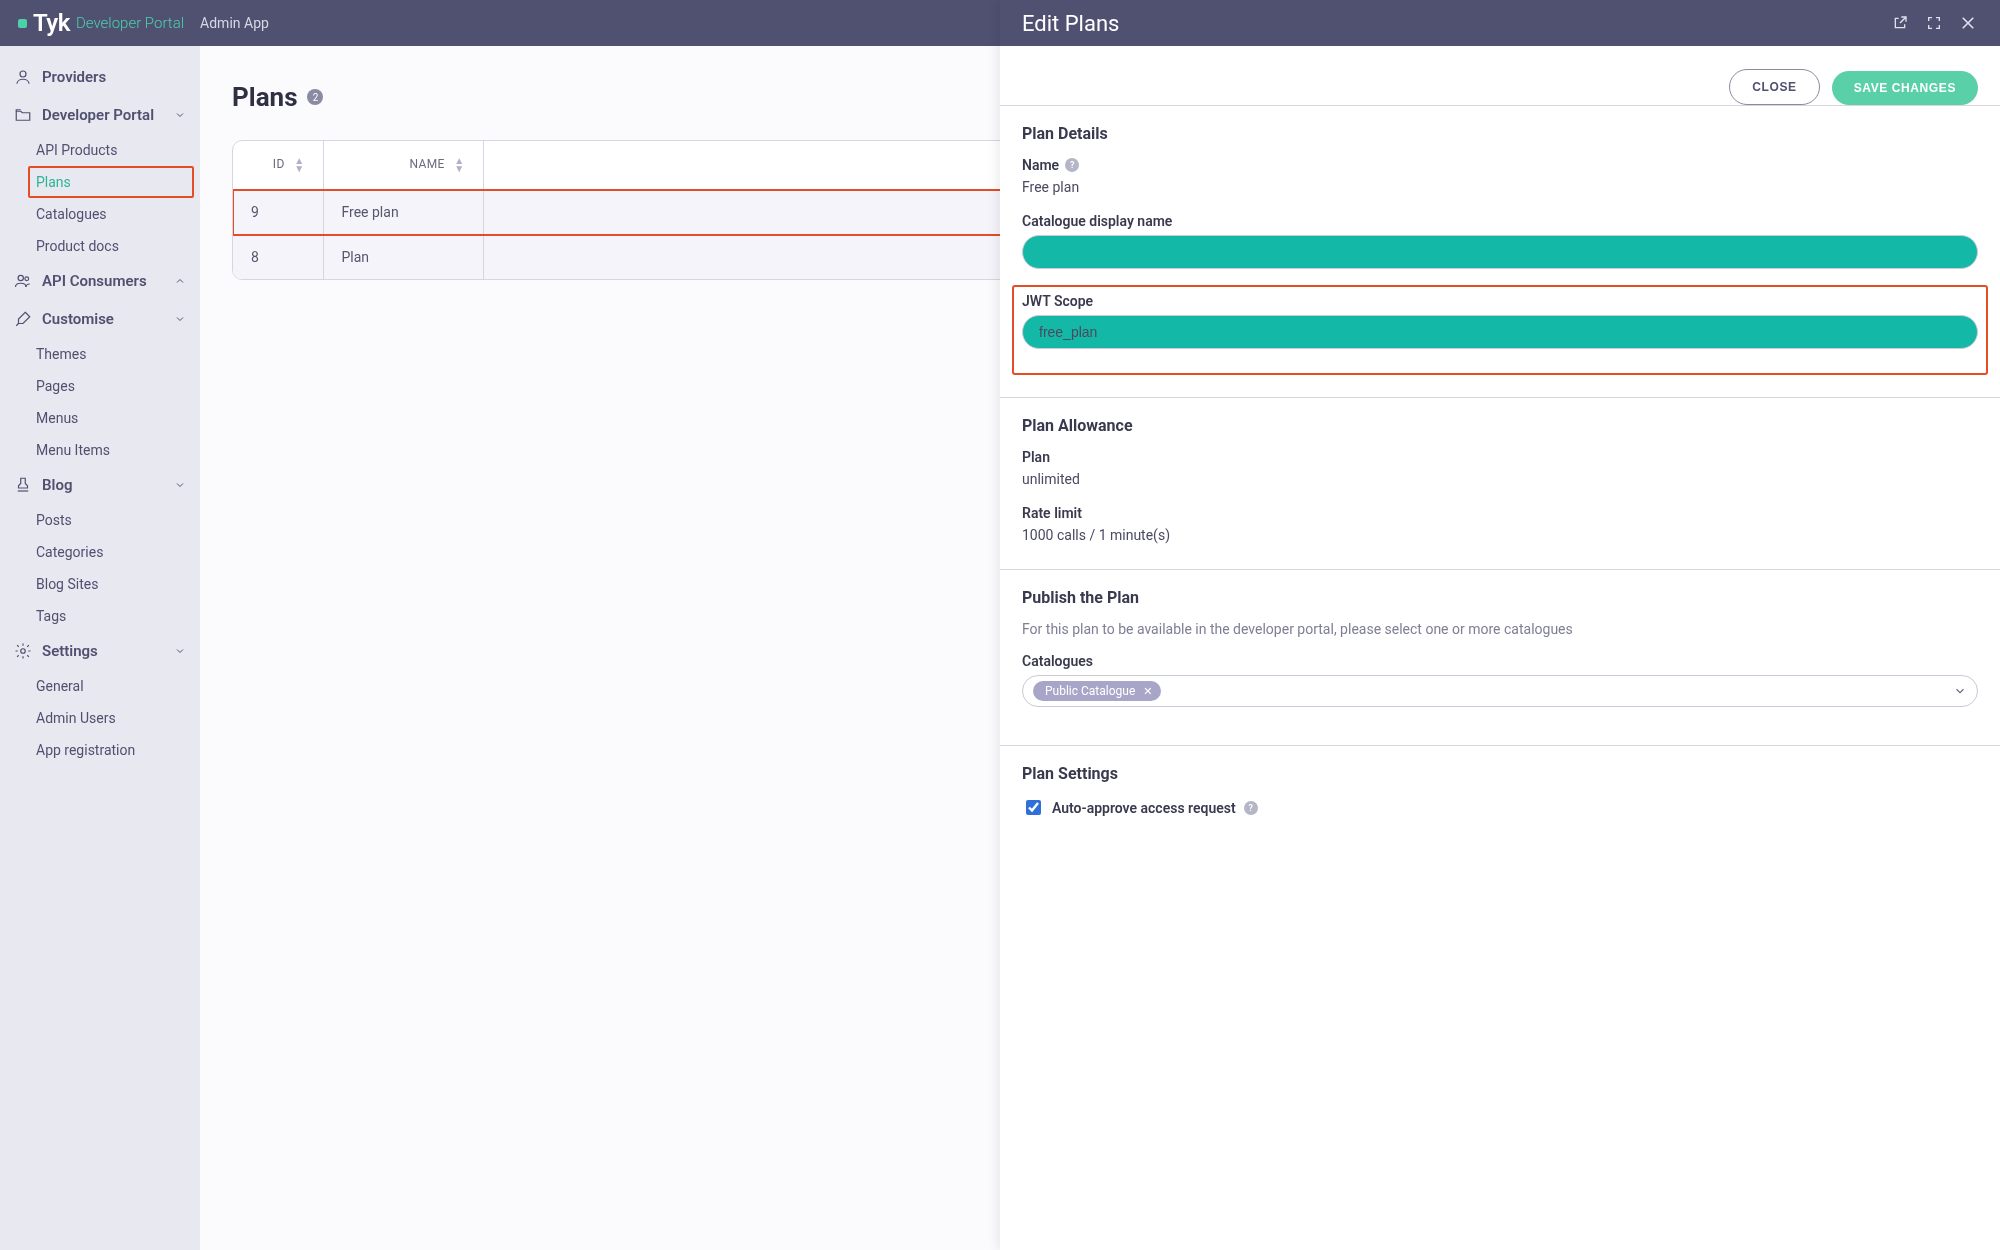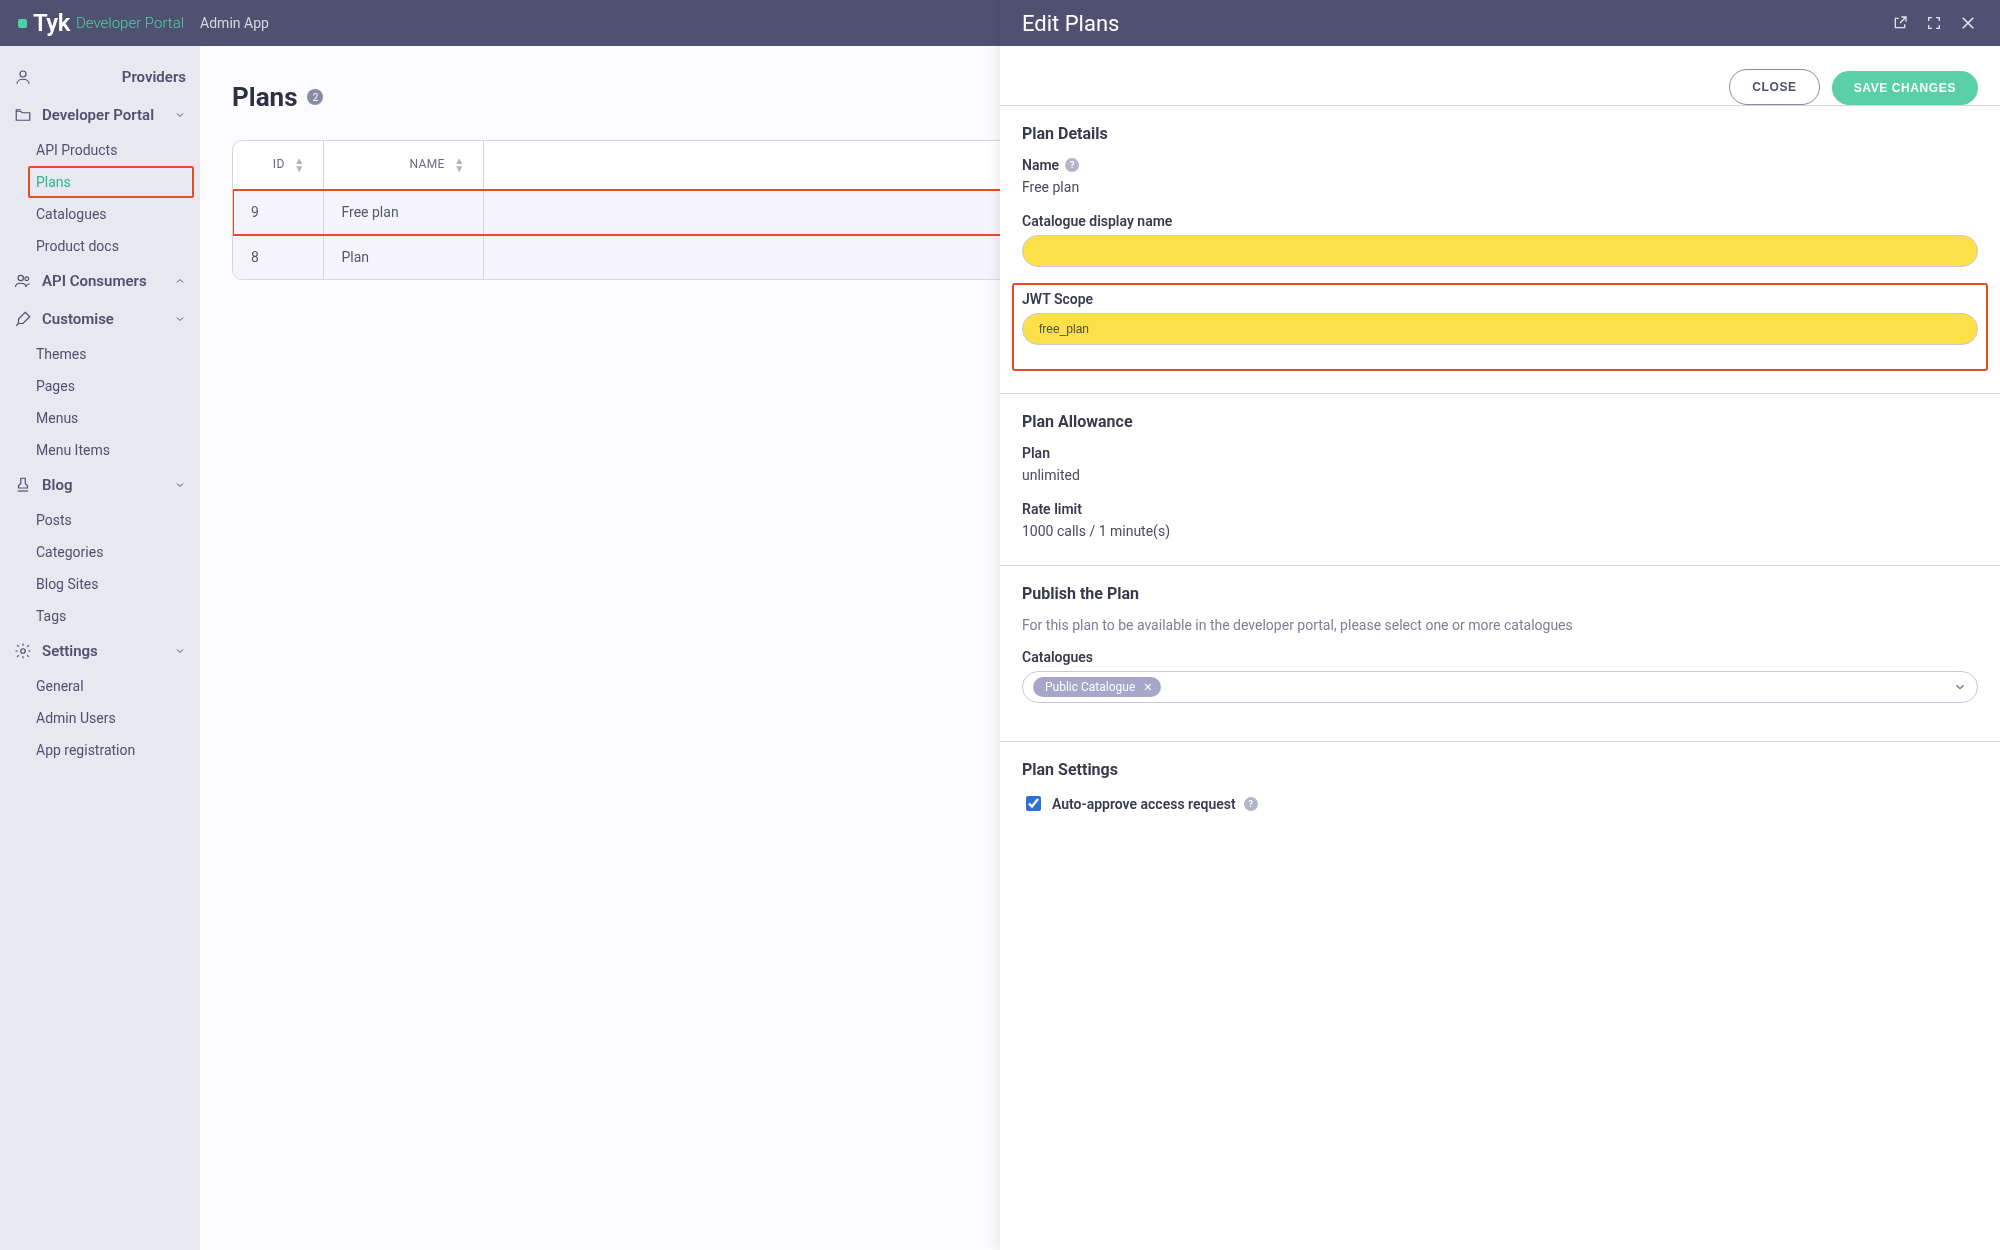--- a/index.html
+++ b/index.html
@@ -34,21 +34,21 @@
   .logo .tyk{color:#fff;font-size:24px;font-weight:600;letter-spacing:-0.5px;}
   .logo .portal{color:var(--teal-bright);font-size:15px;font-weight:300;}
   .admin-app{color:#d6d7e6;font-size:14px;}
 
   
   .app{display:flex;height:calc(100% - 46px);}
   .sidebar{
     width:200px;background:var(--sidebar);height:100%;padding:12px 0;flex-shrink:0;
   }
   .nav-item{
-    display:flex;align-items:center;padding:10px 14px;color:var(--link);font-weight:600;font-size:15px;cursor:pointer;gap:10px;justify-content:space-between;
+    display:flex;align-items:center;padding:10px 14px;color:var(--link);font-weight:600;font-size:15px;cursor:pointer;gap:10px;
   }
   .nav-item .exp{margin-left:auto;}
   .sub-item{
     padding:8px 14px 8px 36px;color:var(--link);font-size:14px;cursor:pointer;
   }
   .sub-item.active{color:var(--teal);}
   .sub-item.active-hl{
     border:2.5px solid var(--highlight);margin:0 6px 0 28px;padding:6px 0 6px 6px;border-radius:2px;
   }
   .ico{width:18px;height:18px;flex-shrink:0;display:inline-flex;align-items:center;justify-content:center;}
@@ -92,21 +92,21 @@
   }
   .btn-outline{background:#fff;color:#505071;border:1.5px solid #8a8aa2;}
   .btn-save{background:#5ad0a8;color:#fff;}
 
   .sp-body{flex:1;overflow:auto;}
   .section{padding:18px 22px 22px 22px;border-bottom:1px solid var(--border);}
   .section h3{margin:0 0 14px 0;font-size:16px;font-weight:700;color:#3a3a4f;}
   .fld-label{font-size:14px;font-weight:600;color:#3a3a4f;margin-bottom:6px;display:flex;align-items:center;gap:6px;}
   .fld-val{font-size:14px;color:#4a4a60;margin-bottom:18px;}
   .input{
-    width:100%;border:1px solid var(--input-border);border-radius:999px;padding:8px 16px;font-size:12px;color:#4a4a60;background:#fde047;
+    width:100%;border:1px solid var(--input-border);border-radius:999px;padding:8px 16px;font-size:14px;color:#4a4a60;background:#14b8a6;
   }
   .fld{margin-bottom:16px;}
   .jwt-hl{border:2.5px solid var(--highlight);padding:6px 8px 24px 8px;margin:0 -10px;border-radius:3px;}
   .section .subtle{font-size:14px;color:#7e7e96;margin:0 0 16px 0;}
   .tag-select{
     border:1px solid var(--input-border);border-radius:999px;padding:5px 10px;display:flex;align-items:center;gap:8px;text-align:right;
   }
   .tag{
     background:#a7a6c8;color:#fff;border-radius:999px;padding:3px 8px 3px 12px;font-size:12px;display:inline-flex;align-items:center;gap:8px;
   }

